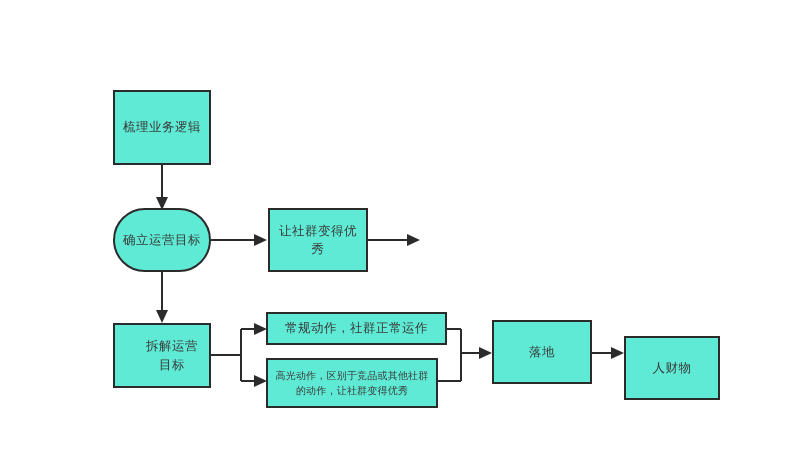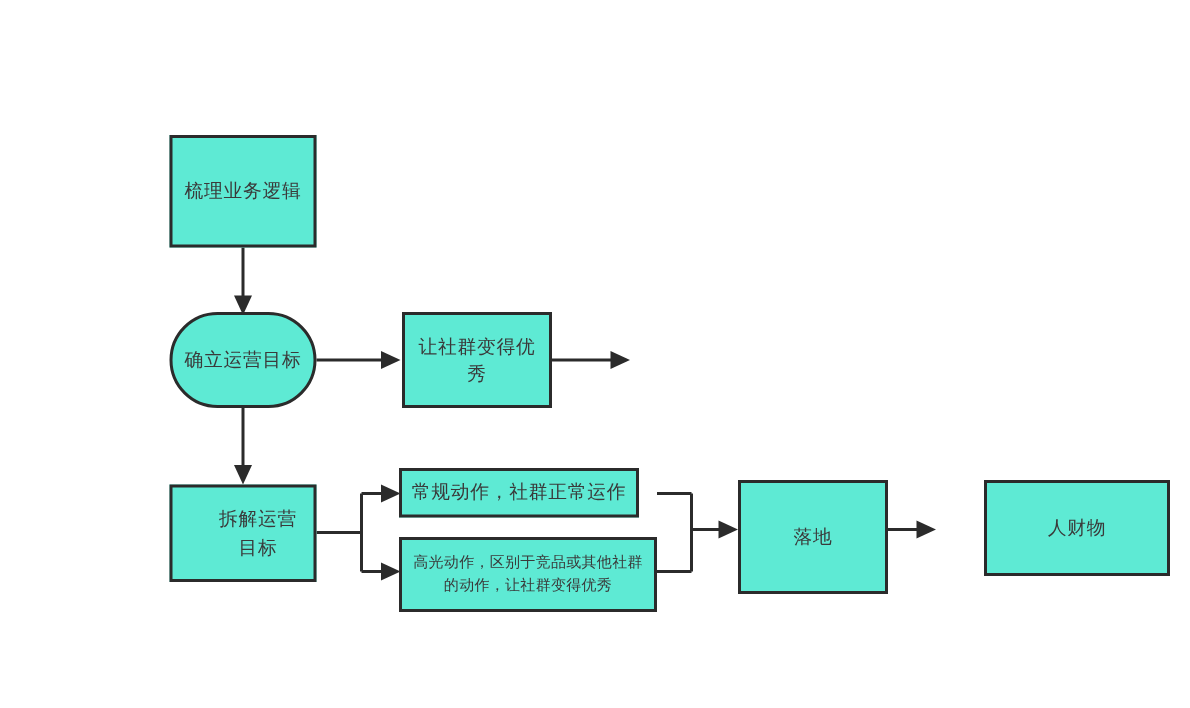--- a/index.html
+++ b/index.html
@@ -119,21 +119,21 @@
 
   <div class="node" style="left:113px; top:90px; width:98px; height:75px;">梳理业务逻辑</div>
 
   <div class="node" style="left:113px; top:208px; width:98px; height:64px;border-radius:32px;">确立运营目标</div>
 
   <div class="node" style="left:268px; top:208px; width:100px; height:64px;">让社群变得优秀</div>
 
 
   <div class="node" style="left:113px; top:323px; width:98px; height:65px;padding-left:26px;">拆解运营目标</div>
 
-  <div class="node" style="left:266px; top:312px; width:160px; height:33px;">常规动作，社群正常运作</div>
+  <div class="node" style="left:266px; top:312px; width:181px; height:33px;">常规动作，社群正常运作</div>
 
   <div class="node multiline" style="left:266px; top:358px; width:172px; height:50px;">高光动作，区别于竞品或其他社群的动作，让社群变得优秀</div>
 
-  <div class="node" style="left:492px; top:320px; width:100px; height:76px;">落地</div>
+  <div class="node" style="left:492px; top:320px; width:100px; height:64px;">落地</div>
 
-  <div class="node" style="left:624px; top:320px; width:124px; height:64px;margin-left:32px;">人财物</div>
+  <div class="node" style="left:624px; top:336px; width:96px; height:64px;">人财物</div>
 
 </div>
 
 </body></html>

